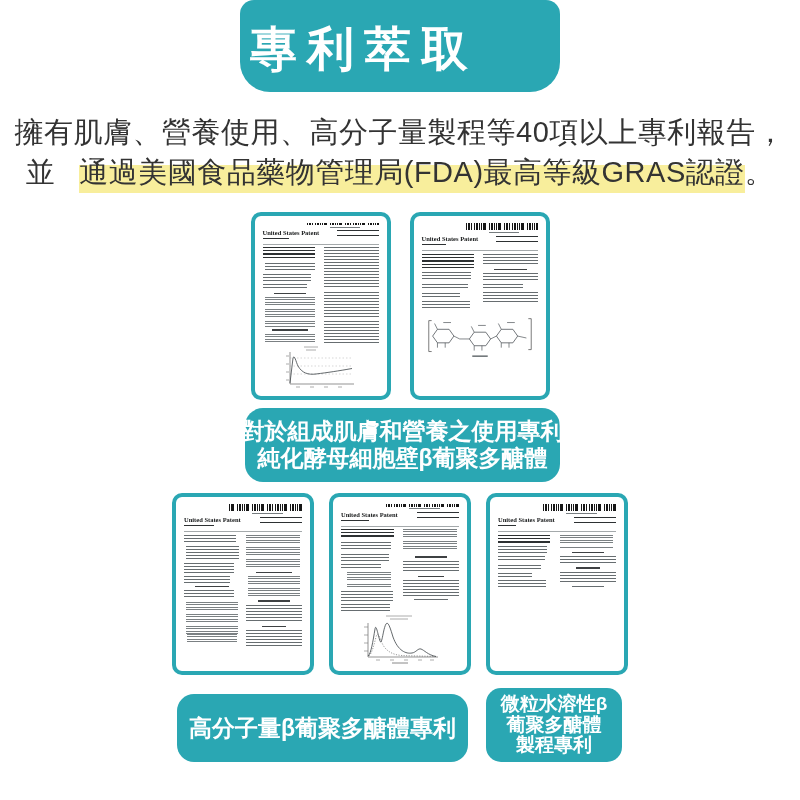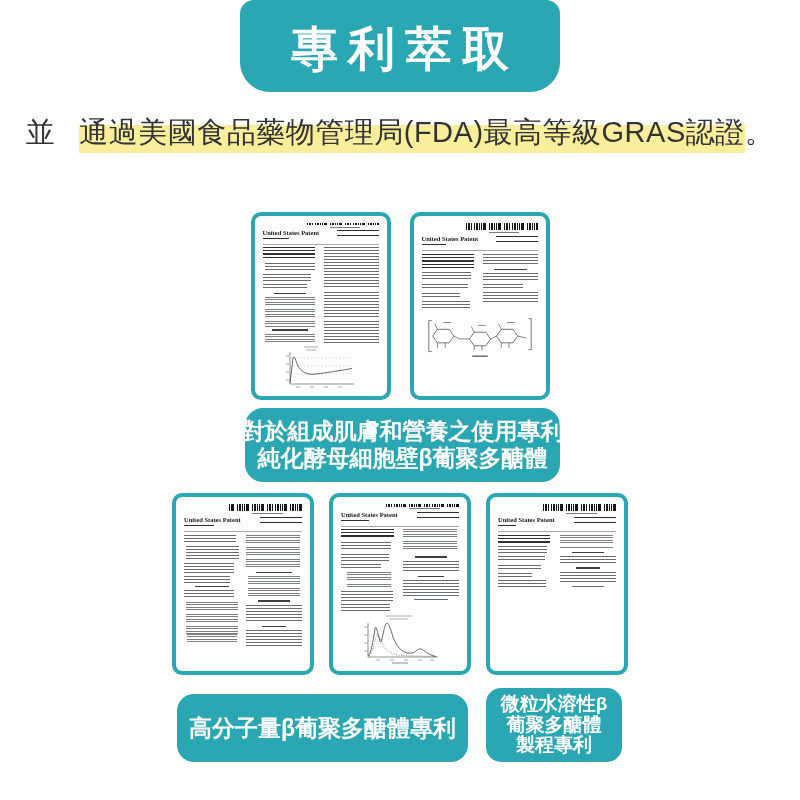--- a/index.html
+++ b/index.html
@@ -9,21 +9,21 @@
     --paper:#FFFFFF;
   }
   *{margin:0;padding:0;box-sizing:border-box;}
   html,body{background:#fff;}
   body{font-family:"Liberation Sans",sans-serif;}
   .page{position:relative;width:800px;height:800px;background:var(--paper);overflow:hidden;}
 
   
   .banner{position:absolute;left:240px;top:0;width:320px;height:92px;
     background:var(--teal);border-radius:14px 14px 30px 30px;
-    display:flex;align-items:center;justify-content:center;}
+    display:flex;align-items:center;}
   .banner-title{color:#fff;font-size:47px;font-weight:700;letter-spacing:10px;
     padding-left:10px;padding-top:6px;white-space:nowrap;}
 
   
   .intro{position:absolute;left:0;top:112px;width:800px;text-align:center;
     color:var(--ink);font-size:29px;font-weight:500;line-height:40px;letter-spacing:.5px;}
   .hl{background-image:linear-gradient(to bottom,transparent 9px,var(--yellow) 9px);
     padding-bottom:5px;margin-left:24px;}
 
   
@@ -78,20 +78,21 @@
 </head>
 <body>
 
 <div class="page">
 
   <div class="banner">
     <span class="banner-title">專利萃取</span>
   </div>
 
   <div class="intro">
+    <div>擁有肌膚、營養使用、高分子量製程等40項以上專利報告，</div>
     <div><span>並</span><span class="hl">通過美國食品藥物管理局(FDA)最高等級GRAS認證</span><span>。</span></div>
   </div>
 
   <div class="prow prow-top">
 
     <div class="pcard c-top">
       <div class="barcode"></div>
       <div class="bc-cap"></div>
       <div class="phead">
         <div>

